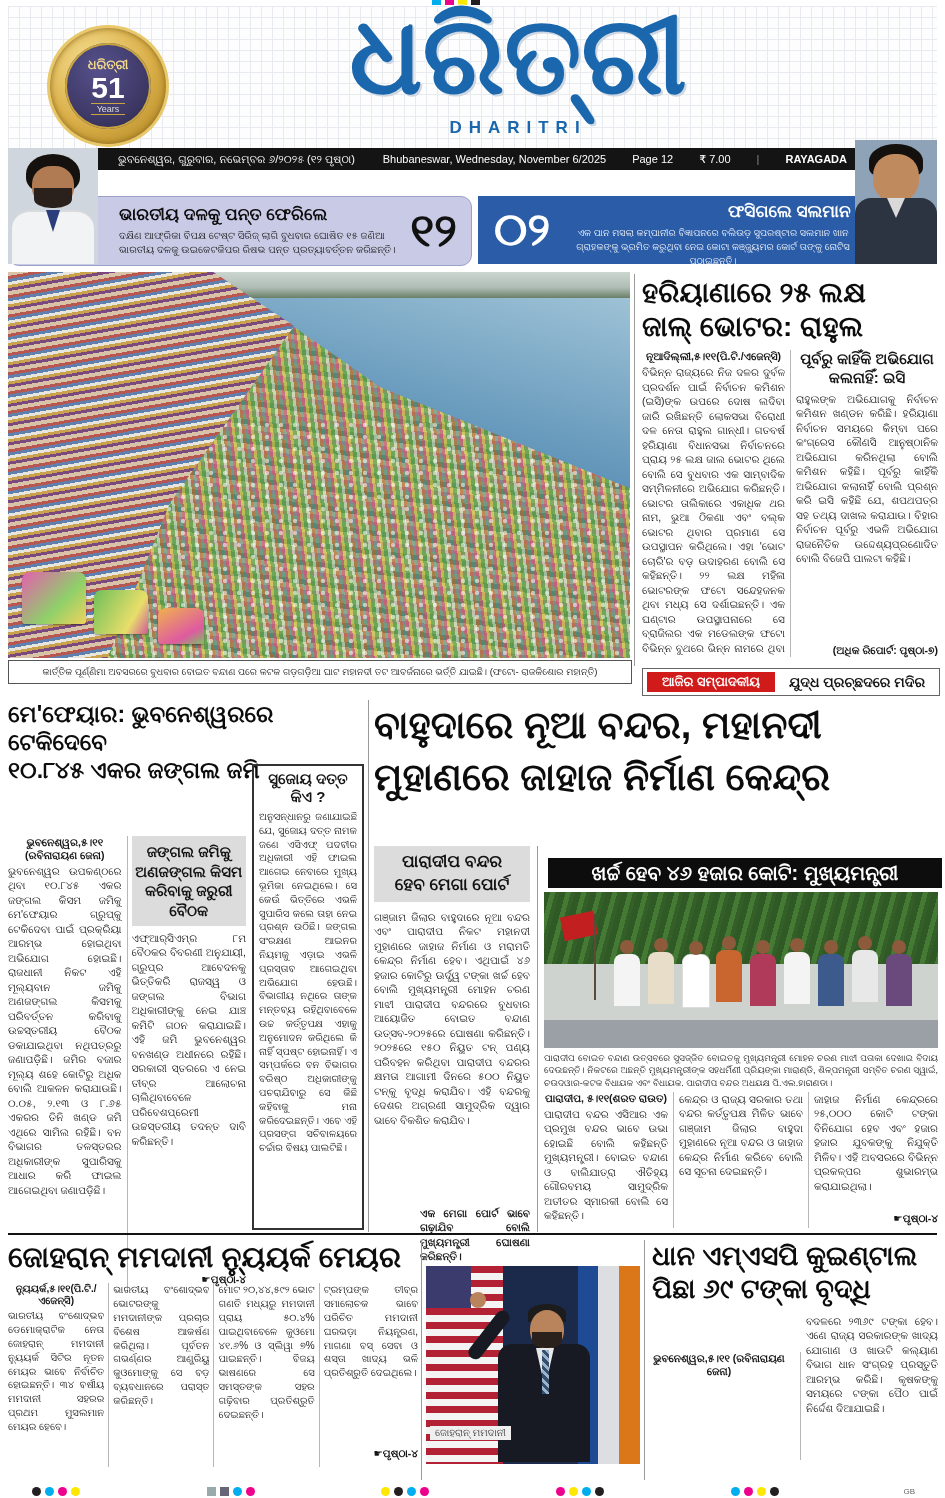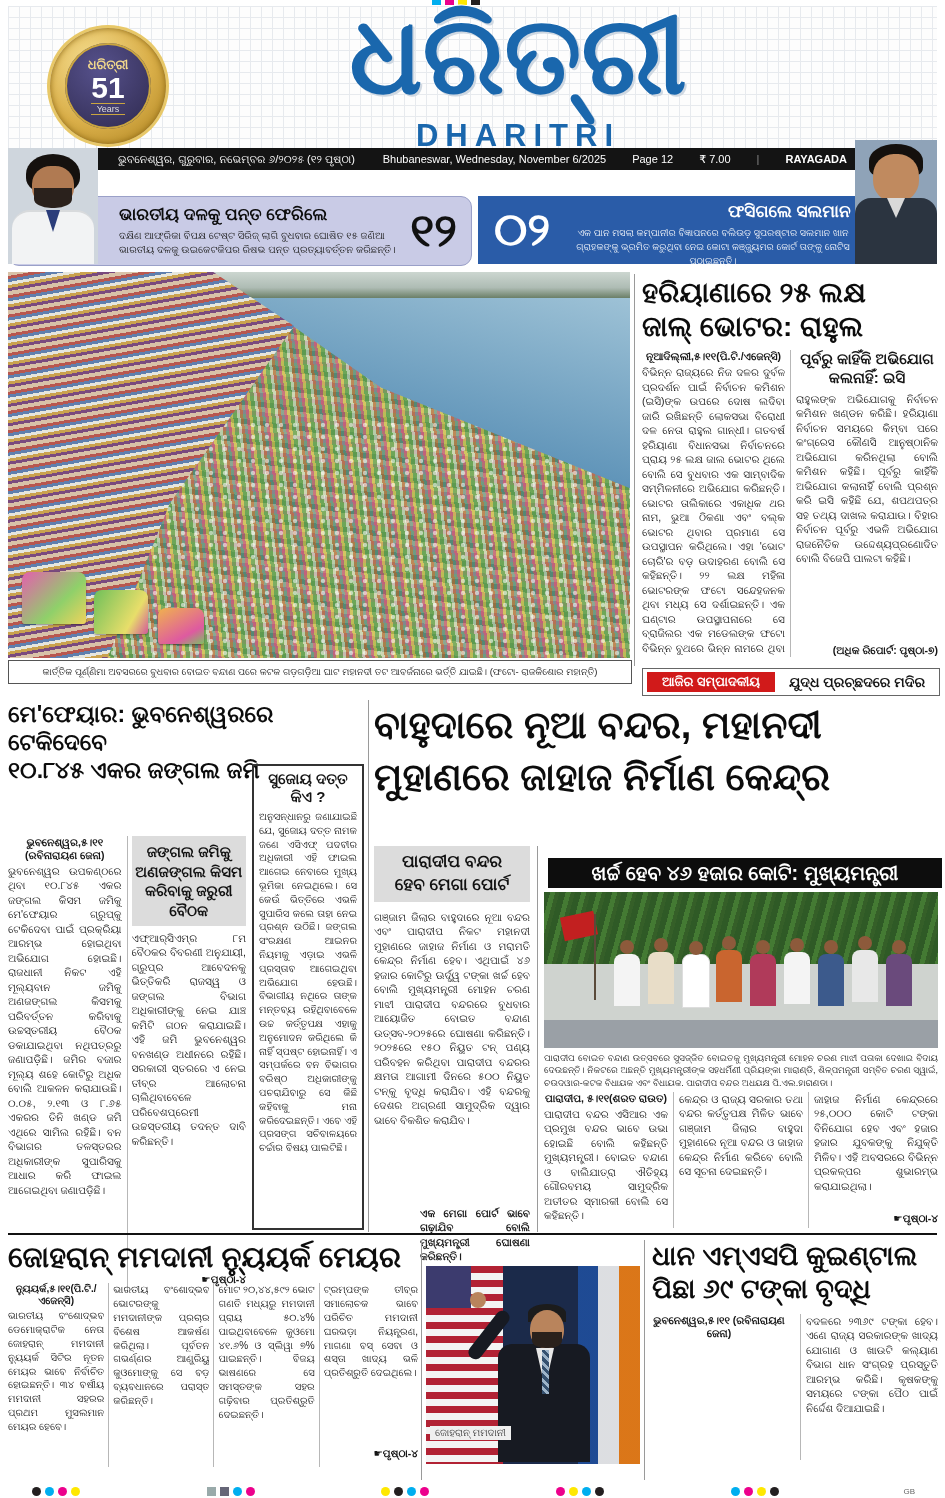--- a/index.html
+++ b/index.html
@@ -5,21 +5,21 @@
   html,body{margin:0;padding:0;background:#fff;}
   .page{position:relative;width:945px;height:1498px;background:#fff;overflow:hidden;
         font-family:"Liberation Sans","DejaVu Sans",sans-serif;color:#151515;}
   .abs{position:absolute;}
   .grid-bg{background:
      linear-gradient(#e7eaee 1px,transparent 1px),
      linear-gradient(90deg,#e7eaee 1px,transparent 1px);
      background-size:11px 11px;background-color:#fdfdfd;}
   .odia-logo{color:#1a67ad;font-weight:bold;font-size:108px;line-height:1;
      text-shadow:2px 2px 0 #cfd8e2, -1px -1px 0 #fff;}
-  .dharitri-latin{color:#1a67ad;font-weight:bold;font-size:31px;letter-spacing:7px;}
+  .dharitri-latin{color:#1a67ad;font-weight:bold;font-size:17px;letter-spacing:7px;}
   .blackstrip{background:#141414;color:#fff;font-size:11px;display:flex;align-items:center;}
   .whitestrip{background:#fff;color:#222;font-size:11px;display:flex;align-items:center;border-bottom:1px solid #999;}
   .teaser-l{background:#c9cbe6;border:1px solid #9aa0c8;}
   .teaser-r{background:#2a5ca8;color:#fff;}
   .big-num{font-weight:bold;font-size:46px;line-height:1;}
   .hl{font-weight:bold;color:#0c0c0c;line-height:1.22;}
   .btxt{font-size:10.5px;line-height:1.38;text-align:justify;color:#1c1c1c;overflow:hidden;}
   .dl{font-weight:bold;font-size:10.5px;text-align:center;margin-bottom:2px;}
   .graybox{background:#dcdcdc;font-weight:bold;text-align:center;color:#111;}
   .col-div{border-right:1px solid #b7b7b7;}
@@ -304,21 +304,21 @@
     <div class="mm-beard"></div>
     <div class="mm-cap">ଜୋହରାନ୍ ମମଦାନୀ</div>
   </div>
 
   <div class="abs vline" style="left:644px;top:1240px;height:240px;"></div>
 
   <div class="abs" style="left:652px;top:1240px;width:286px;">
     <div class="hl" style="font-size:27px;">ଧାନ ଏମ୍ଏସପି କୁଇଣ୍ଟାଲ</div>
     <div class="hl" style="font-size:27px;">ପିଛା ୬୯ ଟଙ୍କା ବୃଦ୍ଧି</div>
     <div style="display:flex;margin-top:8px;">
-      <div style="width:140px;padding-right:14px;" class="col-div">
+      <div style="width:140px;padding-right:14px;margin-top:38px;" class="col-div">
         <div class="dl">ଭୁବନେଶ୍ୱର,୫।୧୧ (ରବିନାରାୟଣ ଜେନା)</div>
       </div>
       <div style="width:138px;padding-left:5px;">
         <div class="btxt" style="height:146px;">ବଦଳରେ ୨୩୬୯ ଟଙ୍କା ହେବ। ଏଣେ ରାଜ୍ୟ ସରକାରଙ୍କ ଖାଦ୍ୟ ଯୋଗାଣ ଓ ଖାଉଟି କଲ୍ୟାଣ ବିଭାଗ ଧାନ ସଂଗ୍ରହ ପ୍ରସ୍ତୁତି ଆରମ୍ଭ କରିଛି। କୃଷକଙ୍କୁ ସମୟରେ ଟଙ୍କା ପୈଠ ପାଇଁ ନିର୍ଦ୍ଦେଶ ଦିଆଯାଇଛି।</div>
       </div>
     </div>
   </div>
 
   <div class="abs" style="left:0;top:1482px;width:945px;display:flex;align-items:center;justify-content:space-between;padding:0 30px;box-sizing:border-box;">
     <span><span class="dot dk"></span><span class="dot dc"></span><span class="dot dm"></span><span class="dot dy"></span></span>

